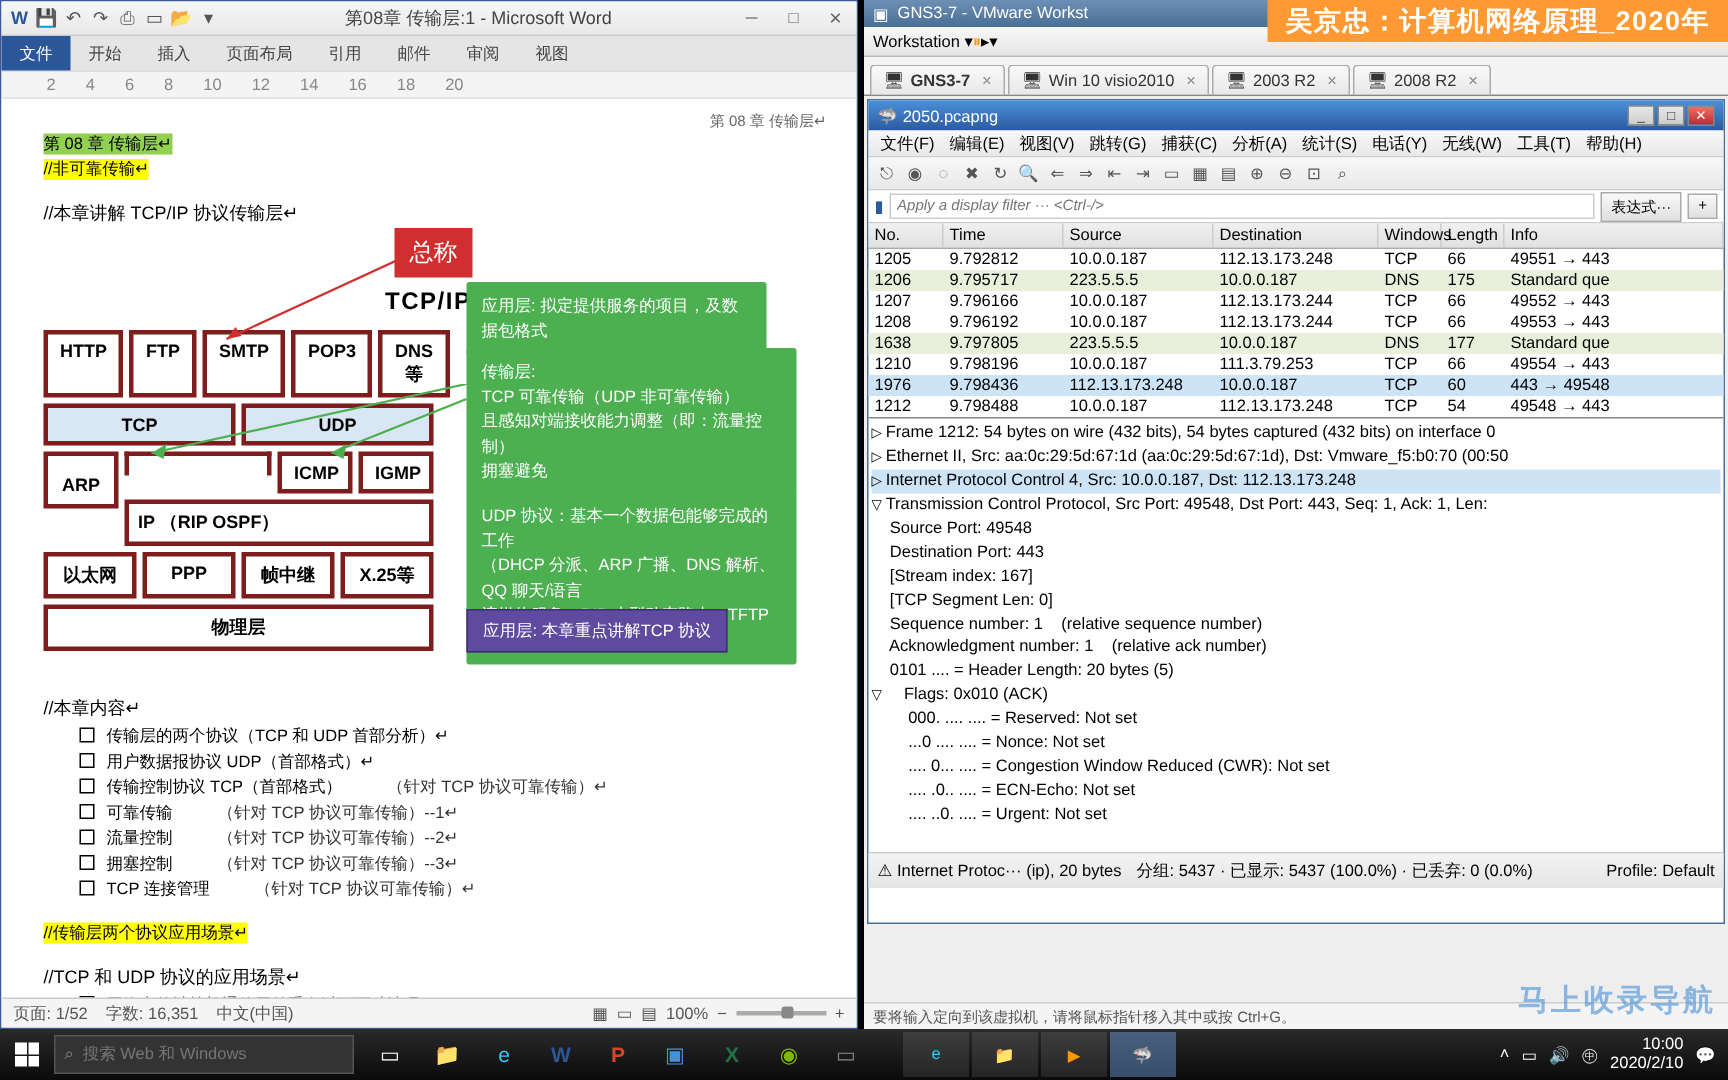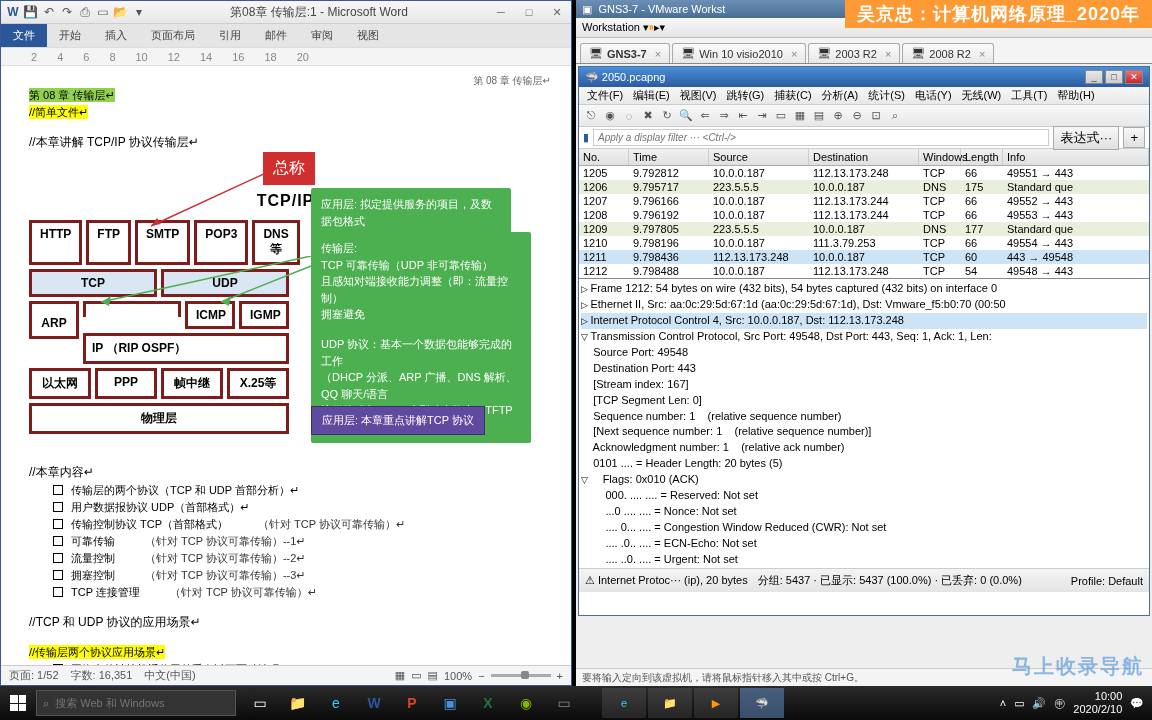--- a/index.html
+++ b/index.html
@@ -50,21 +50,21 @@
 .ws-title{height:20px;background:linear-gradient(#4a90d9,#2c5aa0);color:#fff;display:flex;align-items:center;padding:0 6px;justify-content:space-between}
 .ws-winbtns{display:flex;gap:2px}
 .ws-winbtns span{width:18px;height:14px;background:linear-gradient(#e8e8e8,#ccc);border:1px solid #888;display:flex;align-items:center;justify-content:center;font-size:9px;color:#333}
 .ws-winbtns .close{background:linear-gradient(#e57373,#c62828);color:#fff}
 .ws-menu{height:18px;background:linear-gradient(#f8f8f8,#e8e8e8);display:flex;align-items:center;padding:0 4px;gap:2px;font-size:10px;border-bottom:1px solid #ccc}
 .ws-menu span{padding:1px 4px}
 .ws-tb{height:22px;background:linear-gradient(#f8f8f8,#e8e8e8);display:flex;align-items:center;padding:0 4px;gap:3px;border-bottom:1px solid #ccc}
 .ws-tb span{width:16px;height:16px;display:flex;align-items:center;justify-content:center;font-size:11px;color:#555}
 .ws-filter{height:22px;background:#fff;display:flex;align-items:center;padding:0 4px;border-bottom:1px solid #ccc}
 .ws-filter input{flex:1;border:1px solid #ccc;padding:2px 4px;font-size:10px;color:#888;font-style:italic}
-.ws-filter .btn{padding:2px 6px;margin-left:4px;border:1px solid #aaa;background:linear-gradient(#f8f8f8,#e0e0e0);font-size:13px}
+.ws-filter .btn{padding:2px 6px;margin-left:4px;border:1px solid #aaa;background:linear-gradient(#f8f8f8,#e0e0e0);font-size:10px}
 .pkt-head{display:flex;background:linear-gradient(#f0f0f0,#e0e0e0);border-bottom:1px solid #aaa;font-size:10px}
 .pkt-head div{padding:2px 4px;border-right:1px solid #ccc}
 .c-no{width:50px}.c-time{width:80px}.c-src{width:100px}.c-dst{width:110px}.c-pro{width:42px}.c-len{width:42px}.c-info{flex:1}
 .pkt-list{font-family:Consolas,monospace;font-size:10px}
 .pkt-row{display:flex;padding:1px 0}
 .pkt-row div{padding:0 4px;white-space:nowrap;overflow:hidden}
 .pkt-row.sel{background:#cde4f7}
 .pkt-row.dns{background:#e8f0dc}
 .detail{border-top:1px solid #888;height:290px;overflow:auto;font-family:Consolas,monospace;font-size:10.5px;padding:2px;line-height:1.45}
 .detail .l{white-space:pre;color:#000}
@@ -127,21 +127,21 @@
       <span>10</span>
       <span>12</span>
       <span>14</span>
       <span>16</span>
       <span>18</span>
       <span>20</span>
   </div>
   <div class="word-doc">
     <div class="breadcrumb">第 08 章  传输层↵</div>
     <div class="doc-line"><span class="hl-green">第 08 章  传输层↵</span></div>
-    <div class="doc-line"><span class="hl-yellow">//简单文件↵</span></div>
+    <div class="doc-line"><span class="hl-yellow">//非可靠传输↵</span></div>
     <div class="doc-line" style="margin-top:14px">//本章讲解 TCP/IP 协议传输层↵</div>
     <div class="red-badge">总称</div>
 
     <div class="stack-title">TCP/IP协议栈</div>
     <div class="stack">
       <div class="stack-row">
         <div class="cell wide">HTTP</div>
         <div class="cell wide">FTP</div>
         <div class="cell wide">SMTP</div>
         <div class="cell wide">POP3</div>
@@ -229,22 +229,22 @@
             <span>拥塞控制</span>
             <span class="note">（针对 TCP 协议可靠传输）--3↵</span>
           </div>
           <div class="toc-item">
             <span class="sq"></span>
             <span>TCP 连接管理</span>
             <span class="note">（针对 TCP 协议可靠传输）↵</span>
           </div>
         </div>
     </div>
+    <div class="doc-line" style="margin-top:14px"><span class="hl-yellow">//传输层两个协议应用场景↵</span></div>
     <div class="doc-line" style="margin-top:14px">//TCP 和 UDP 协议的应用场景↵</div>
-    <div class="doc-line" style="margin-top:14px"><span class="hl-yellow">//传输层两个协议应用场景↵</span></div>
     <div class="toc-item">
         <span class="sq"></span>
         <span>网络中的计算机通信无外乎有以下两种情况：↵</span>
       </div>
     <div class="toc-item" style="margin-left:48px">
         <span style="margin-right:8px">○</span>
         <span>要发送的内容多，需要将发送的内容分成多个数据报发送。</span>
       </div>
   </div>
   <div class="word-status">
@@ -385,39 +385,39 @@
         <div class="pkt-row ">
           <div class="c-no">1208</div>
           <div class="c-time">9.796192</div>
           <div class="c-src">10.0.0.187</div>
           <div class="c-dst">112.13.173.244</div>
           <div class="c-pro">TCP</div>
           <div class="c-len">66</div>
           <div class="c-info">49553 → 443</div>
         </div>
         <div class="pkt-row dns">
-          <div class="c-no">1209</div>
+          <div class="c-no">1638</div>
           <div class="c-time">9.797805</div>
           <div class="c-src">223.5.5.5</div>
           <div class="c-dst">10.0.0.187</div>
           <div class="c-pro">DNS</div>
           <div class="c-len">177</div>
           <div class="c-info">Standard que</div>
         </div>
         <div class="pkt-row ">
           <div class="c-no">1210</div>
           <div class="c-time">9.798196</div>
           <div class="c-src">10.0.0.187</div>
           <div class="c-dst">111.3.79.253</div>
           <div class="c-pro">TCP</div>
           <div class="c-len">66</div>
           <div class="c-info">49554 → 443</div>
         </div>
         <div class="pkt-row sel">
-          <div class="c-no">1211</div>
+          <div class="c-no">1976</div>
           <div class="c-time">9.798436</div>
           <div class="c-src">112.13.173.248</div>
           <div class="c-dst">10.0.0.187</div>
           <div class="c-pro">TCP</div>
           <div class="c-len">60</div>
           <div class="c-info">443 → 49548</div>
         </div>
         <div class="pkt-row ">
           <div class="c-no">1212</div>
           <div class="c-time">9.798488</div>
@@ -431,21 +431,20 @@
     <div class="detail" id="detail">
         <div class="l tree">Frame 1212: 54 bytes on wire (432 bits), 54 bytes captured (432 bits) on interface 0</div>
         <div class="l tree">Ethernet II, Src: aa:0c:29:5d:67:1d (aa:0c:29:5d:67:1d), Dst: Vmware_f5:b0:70 (00:50</div>
         <div class="l tree sel">Internet Protocol Control 4, Src: 10.0.0.187, Dst: 112.13.173.248</div>
         <div class="l tree open">Transmission Control Protocol, Src Port: 49548, Dst Port: 443, Seq: 1, Ack: 1, Len:</div>
         <div class="l ">    Source Port: 49548</div>
         <div class="l ">    Destination Port: 443</div>
         <div class="l ">    [Stream index: 167]</div>
         <div class="l ">    [TCP Segment Len: 0]</div>
         <div class="l ">    Sequence number: 1    (relative sequence number)</div>
-        <div class="l ">    [Next sequence number: 1    (relative sequence number)]</div>
         <div class="l ">    Acknowledgment number: 1    (relative ack number)</div>
         <div class="l ">    0101 .... = Header Length: 20 bytes (5)</div>
         <div class="l tree open">    Flags: 0x010 (ACK)</div>
         <div class="l ">        000. .... .... = Reserved: Not set</div>
         <div class="l ">        ...0 .... .... = Nonce: Not set</div>
         <div class="l ">        .... 0... .... = Congestion Window Reduced (CWR): Not set</div>
         <div class="l ">        .... .0.. .... = ECN-Echo: Not set</div>
         <div class="l ">        .... ..0. .... = Urgent: Not set</div>
       </div>
     <div class="ws-status">

